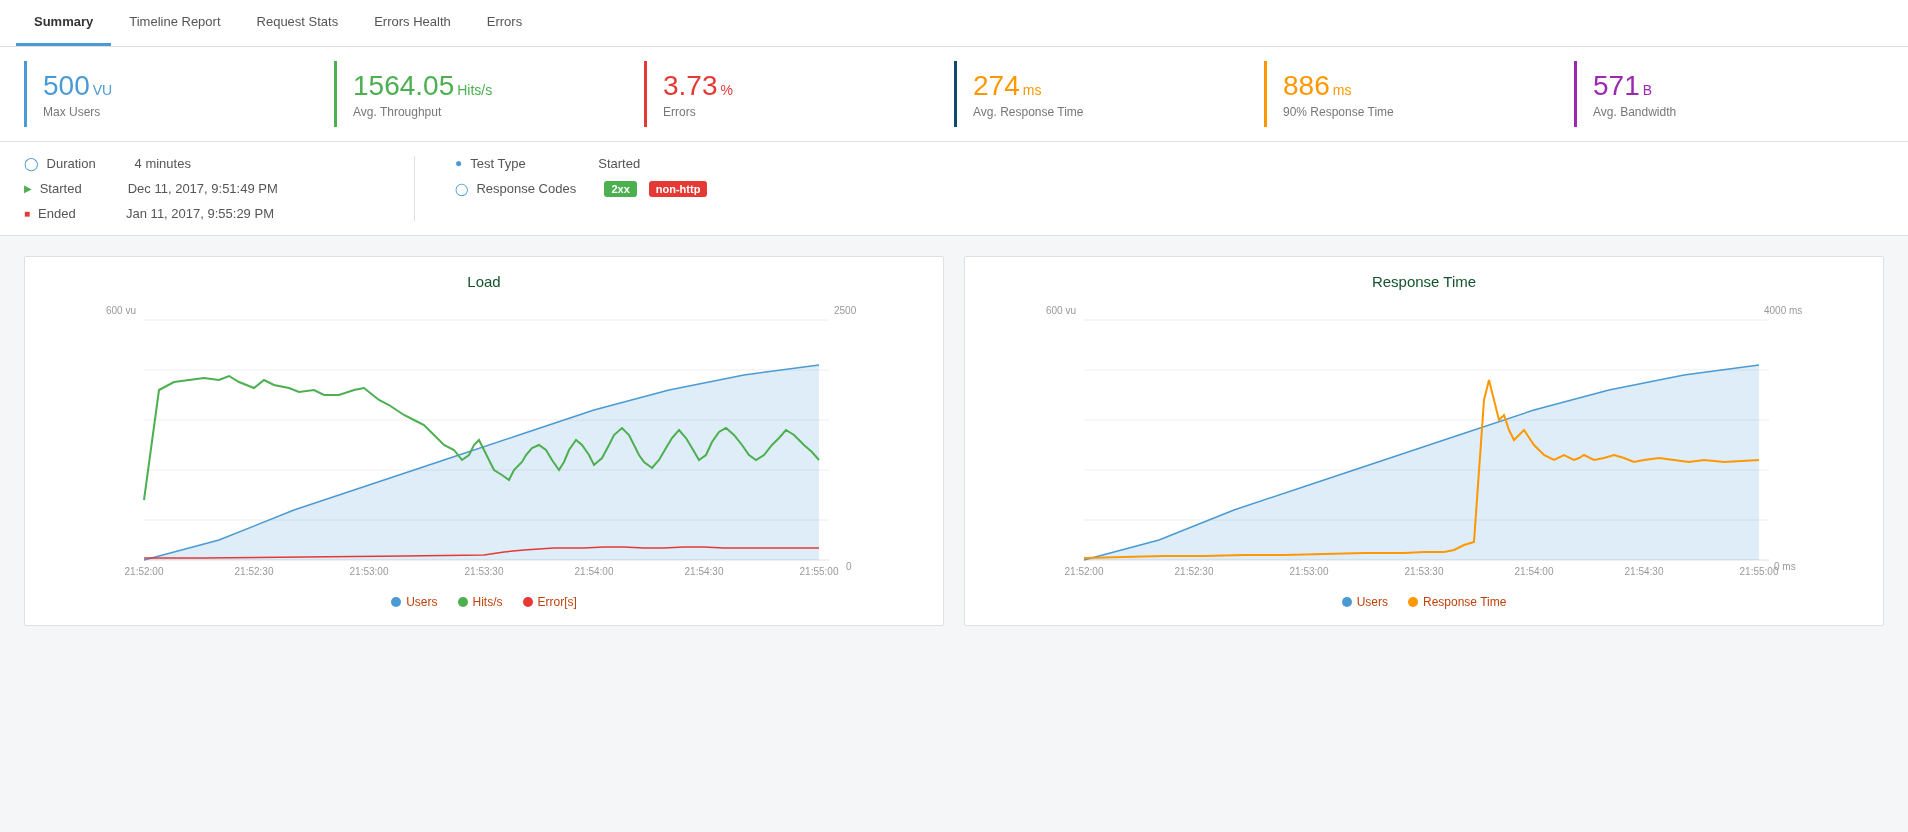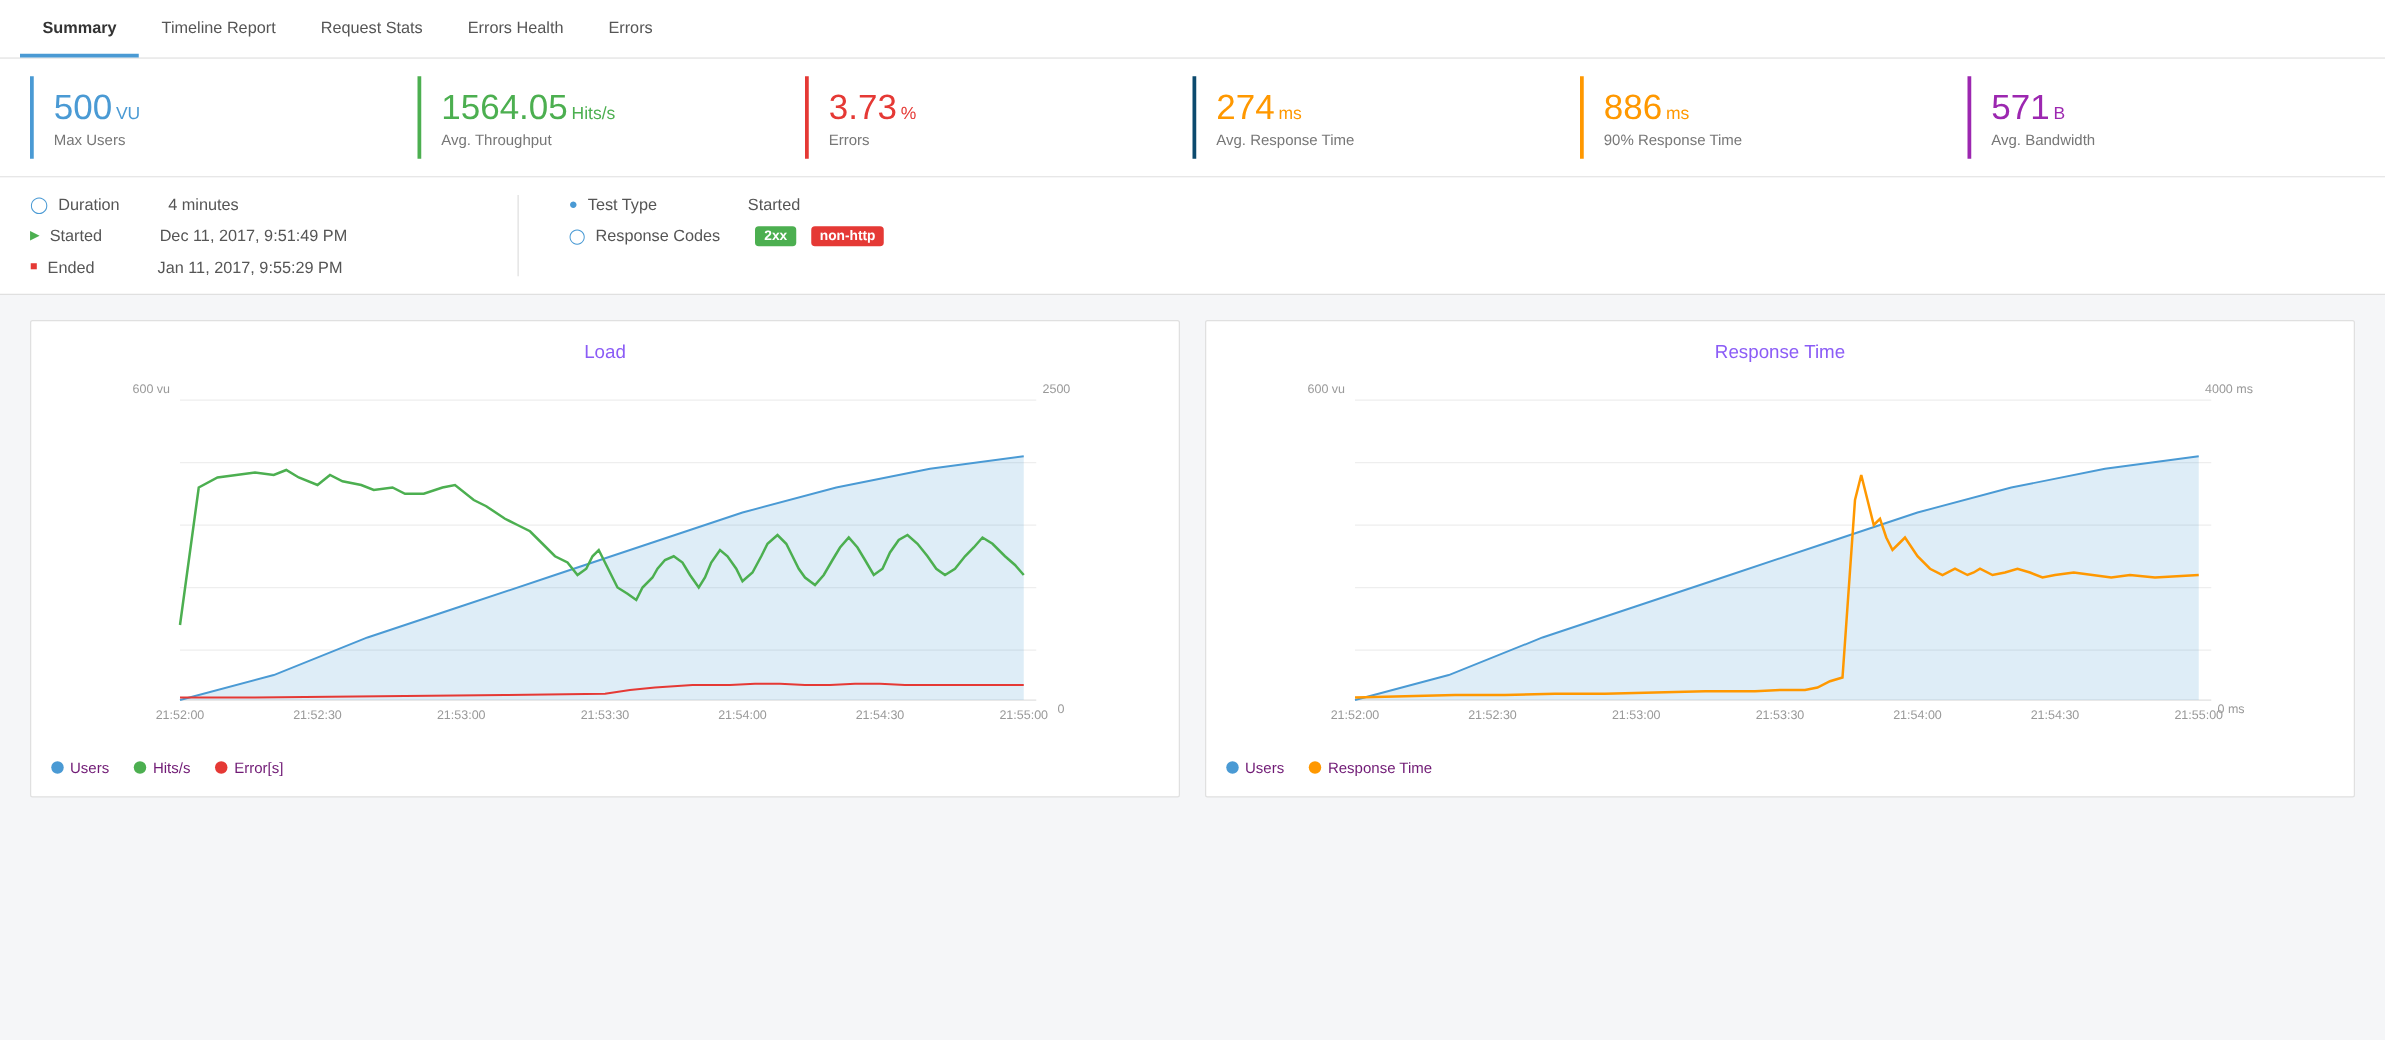--- a/index.html
+++ b/index.html
@@ -32,26 +32,26 @@
     
     .info-panel { background: #fff; border-bottom: 1px solid #e0e0e0; padding: 14px 24px; }
     .badge { display: inline-block; padding: 2px 7px; border-radius: 3px; font-size: 11px; color: #fff; font-weight: 600; margin-right: 4px; }
     .badge-green { background: #4caf50; }
     .badge-red { background: #e53935; }
     .info-pair { display: flex; align-items: center; gap: 8px; }
 
     
     .charts-area { display: flex; gap: 20px; padding: 20px 24px; background: #f5f6f8; }
     .chart-container { flex: 1; background: #fff; border: 1px solid #e0e0e0; border-radius: 2px; padding: 16px; }
-    .chart-title { text-align: center; font-size: 15px; color: #8b5cf6; margin-bottom: 10px; font-weight: 400; }
+    .chart-title { text-align: center; font-size: 15px; color: #14532d; margin-bottom: 10px; font-weight: 400; }
     .chart-wrapper { position: relative; }
     svg.chart { width: 100%; overflow: visible; }
 
     
-    .legend { display: flex; gap: 20px; margin-top: 24px; font-size: 12px; color: #701a75; }
+    .legend { display: flex; justify-content: center; gap: 20px; margin-top: 12px; font-size: 12px; color: #c2410c; }
     .legend-item { display: flex; align-items: center; gap: 5px; }
     .legend-dot { width: 10px; height: 10px; border-radius: 50%; display: inline-block; }
   </style>
 </head>
 <body>
 
 <div class="tabs">
   <div class="tab active">Summary</div>
   <div class="tab">Timeline Report</div>
   <div class="tab">Request Stats</div>

